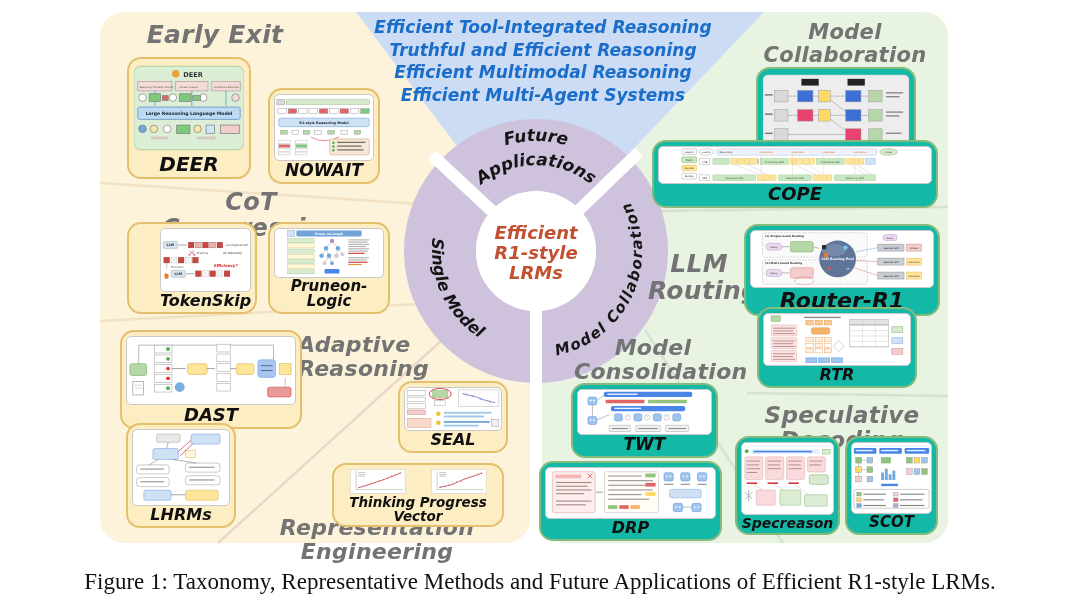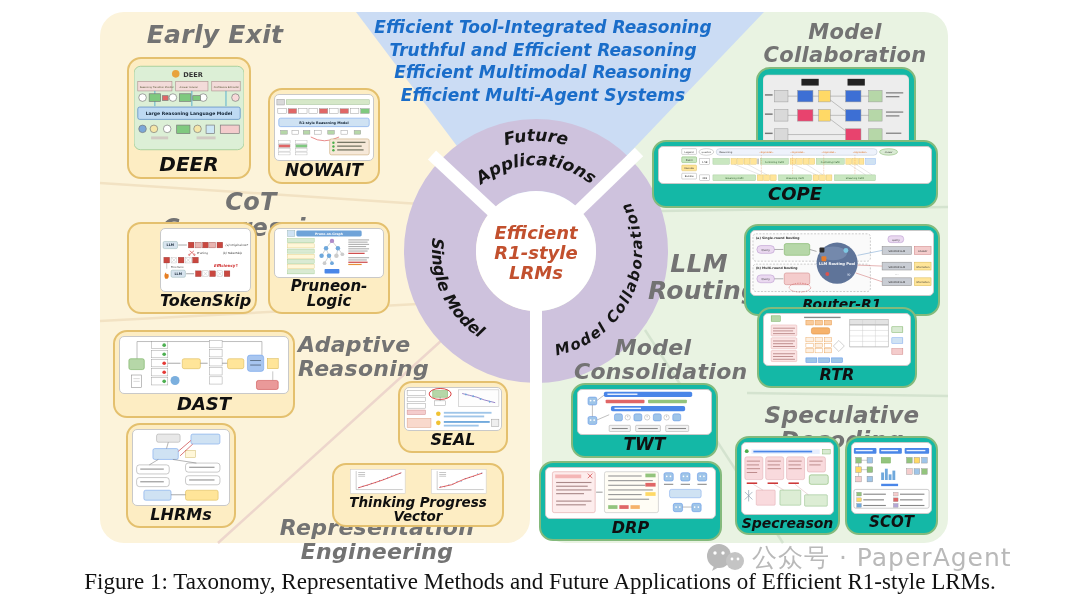--- a/index.html
+++ b/index.html
@@ -309,21 +309,21 @@
         <g fill="#cc4444">
             <rect x="84" y="32" width="22" height="1.6"></rect>
             <rect x="84" y="44" width="26" height="1.6"></rect>
           </g>
         <rect x="84" y="47" width="18" height="1.6" fill="#e69138"></rect>
       </svg>
     </div>
     <div class="lbl" style="font-size:15px;">Pruneon-Logic</div>
   </div>
 
-  <div class="card cy" style="left:113px;top:330px;width:182px;height:88px;">
+  <div class="card cy" style="left:120px;top:330px;width:182px;height:99px;">
     <div class="mini">
       <svg viewBox="0 0 172 62">
         <path d="M12,24 V5 H150 V20" stroke="#999" stroke-width="0.7" fill="none"></path>
         <rect x="3" y="24" width="17" height="12" rx="2" fill="#b6d7a8" stroke="#6aa84f" stroke-width="0.6"></rect>
         <rect x="6" y="42" width="11" height="14" fill="#fff" stroke="#888" stroke-width="0.6"></rect>
         <line x1="8" y1="46" x2="15" y2="46" stroke="#aaa" stroke-width="0.5"></line>
           <line x1="8" y1="49" x2="15" y2="49" stroke="#aaa" stroke-width="0.5"></line>
         <g stroke="#999" stroke-width="0.5">
           <rect x="28" y="5" width="18" height="8" fill="#fff"></rect>
             <rect x="28" y="15" width="18" height="8" fill="#fff"></rect>
@@ -649,21 +649,21 @@
         <rect x="167" y="47" width="17" height="8" fill="#ffe599" stroke="#d8b64f" stroke-width="0.5"></rect>
         <text x="175.5" y="52.5" font-size="2.4" text-anchor="middle" fill="#333">Information</text>
         <g stroke-width="0.5">
             <line x1="109" y1="24" x2="134" y2="19" stroke="#6699cc"></line>
             <line x1="109" y1="34" x2="134" y2="35" stroke="#cc6666"></line>
             <line x1="107" y1="42" x2="134" y2="51" stroke="#cc6666"></line>
           </g>
         <text x="149" y="45" font-size="4" fill="#888" text-anchor="middle">⋯</text>
       </svg>
     </div>
-    <div class="lbl" style="font-size:14px;">Router-R1</div>
+    <div class="lbl" style="font-size:22px;">Router-R1</div>
   </div>
 
   <div class="card cg" style="left:757px;top:307px;width:160px;height:81px;">
     <div class="mini">
       <svg viewBox="0 0 148 56">
         <rect x="2" y="2" width="10" height="6" fill="#b6d7a8" stroke="#6aa84f" stroke-width="0.5"></rect>
         <g stroke="#e2a9a9" stroke-width="0.5" fill="#fbe4e4">
           <rect x="2" y="12" width="28" height="12" rx="1"></rect>
             <rect x="2" y="26" width="28" height="12" rx="1"></rect>
             <rect x="2" y="40" width="28" height="12" rx="1"></rect>
@@ -951,28 +951,16 @@
             <rect x="12" y="62.5" width="24" height="1.2"></rect>
           <rect x="51" y="50.5" width="26" height="1.2"></rect>
             <rect x="51" y="56.5" width="24" height="1.2"></rect>
             <rect x="51" y="62.5" width="26" height="1.2"></rect>
         </g>
       </svg>
     </div>
     <div class="lbl" style="font-size:15px;">SCOT</div>
   </div>
 
-  <div id="watermark">
-    <svg width="40" height="30" viewBox="0 0 40 30">
-      <circle cx="13" cy="13" r="12" fill="#b9b9b9"></circle>
-      <circle cx="29" cy="18" r="9" fill="#c4c4c4"></circle>
-      <circle cx="9" cy="10" r="1.7" fill="#fff"></circle>
-        <circle cx="17" cy="10" r="1.7" fill="#fff"></circle>
-      <circle cx="26" cy="16" r="1.4" fill="#fff"></circle>
-        <circle cx="32" cy="16" r="1.4" fill="#fff"></circle>
-      <polygon points="8,23 6,28 13,24" fill="#b9b9b9"></polygon>
-    </svg>
-    <span>公众号 · PaperAgent</span>
-  </div>
 
   <div id="caption">Figure 1:  Taxonomy, Representative Methods and Future Applications of Efficient R1-style LRMs.</div>
 
 </div>
 
 </body></html>

